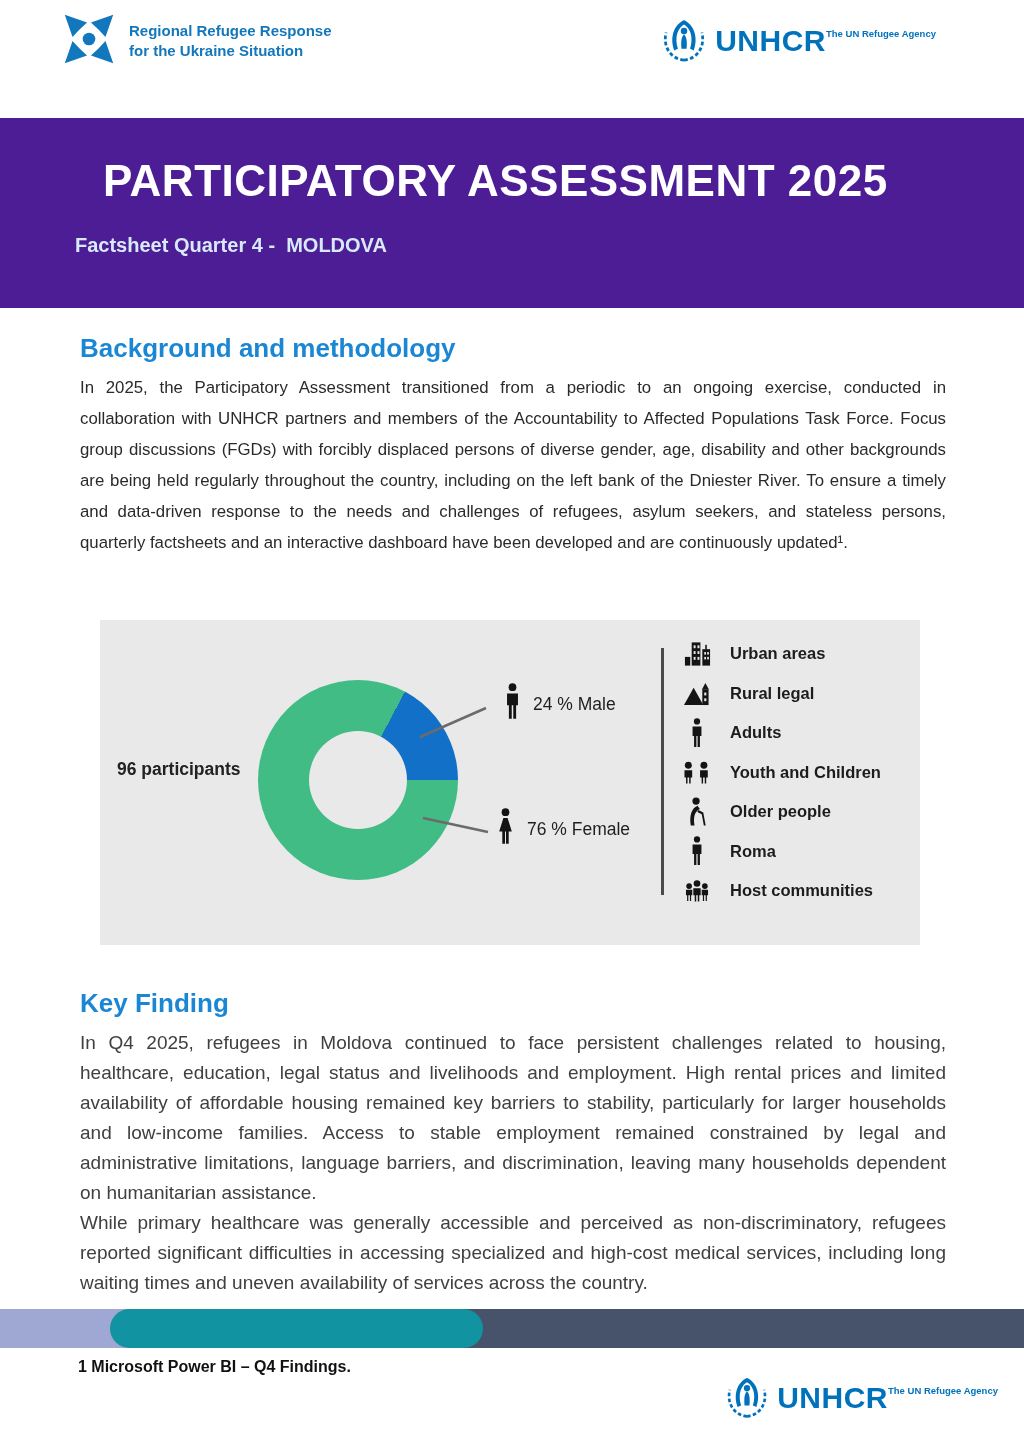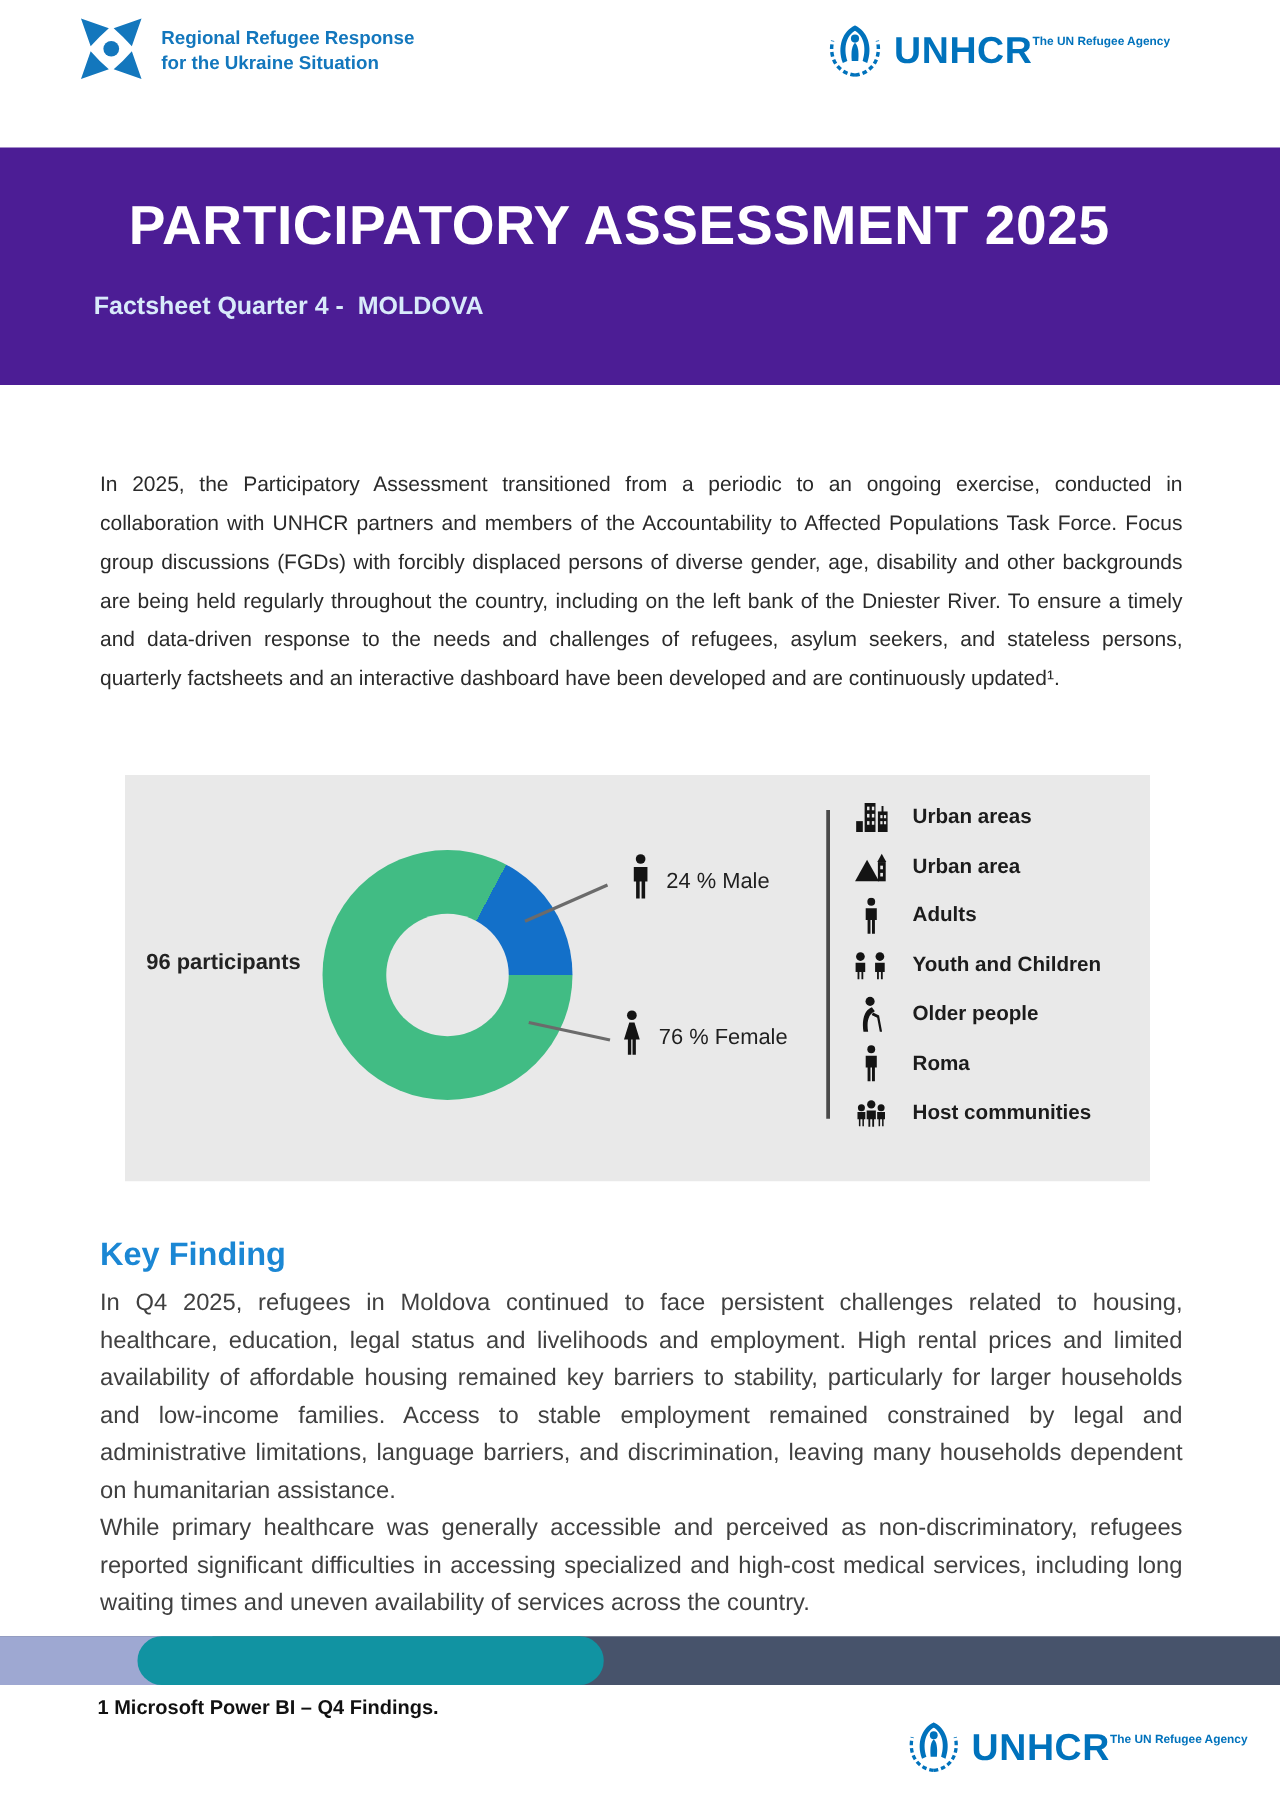--- a/index.html
+++ b/index.html
@@ -98,20 +98,21 @@
         <div class="unhcr-tag">The UN Refugee Agency</div>
       </div>
     </div>
   </header>
 
   <section class="banner" style="background: #4c1d95;">
     <h1>PARTICIPATORY ASSESSMENT 2025</h1>
     <div class="subtitle">Factsheet Quarter 4 -  MOLDOVA</div>
   </section>
 
+  <h2 class="section-heading" id="bg-heading" style="color: rgb(27, 135, 212);">Background and methodology</h2>
   <p class="body-text" id="bg-body">In 2025, the Participatory Assessment transitioned from a periodic to an ongoing exercise, conducted in collaboration with UNHCR partners and members of the Accountability to Affected Populations Task Force. Focus group discussions (FGDs) with forcibly displaced persons of diverse gender, age, disability and other backgrounds are being held regularly throughout the country, including on the left bank of the Dniester River. To ensure a timely and data-driven response to the needs and challenges of refugees, asylum seekers, and stateless persons, quarterly factsheets and an interactive dashboard have been developed and are continuously updated¹.</p>
 
   <div class="chart-panel" style="background: rgb(233, 233, 233);">
     <div class="center-label">96 participants</div>
 
     <div class="donut" style="background: conic-gradient(rgb(65, 188, 132) 0deg, rgb(65, 188, 132) 28deg, rgb(19, 112, 201) 28deg, rgb(19, 112, 201) 90deg, rgb(65, 188, 132) 90deg, rgb(65, 188, 132) 360deg);">
       <div class="donut-hole" style="background: rgb(233, 233, 233);"></div>
     </div>
 
     <svg class="leader-lines" width="820" height="325" viewBox="0 0 820 325">
@@ -169,21 +170,21 @@
       <div class="legend-row">
         <span class="licon">
           <svg width="29" height="25" viewBox="0 0 30 26" fill="#141414" aria-hidden="true">
             <path d="M1 25 L11 7 L21 25 Z"></path>
             <rect x="20" y="9" width="6.5" height="16"></rect>
             <path d="M19.5 9 L23.2 2 L27 9 Z"></path>
             <rect x="22" y="12" width="2.2" height="3" fill="#e9e9e9"></rect>
             <rect x="22" y="18" width="2.2" height="3" fill="#e9e9e9"></rect>
           </svg>
         </span>
-        <span class="legend-label">Urban area</span>
+        <span class="legend-label">Rural legal</span>
       </div>
 
       <div class="legend-row">
         <span class="licon">
           <svg width="14" height="30" viewBox="0 0 20 44" fill="#141414" aria-hidden="true">
             <circle cx="10" cy="5" r="4.6"></circle>
             <path d="M3.5 12.5 H16.5 V26.5 H14.3 V42.5 H10.9 V26.5 H9.1 V42.5 H5.7 V26.5 H3.5 Z"></path>
           </svg>
         </span>
         <span class="legend-label">Adults</span>

